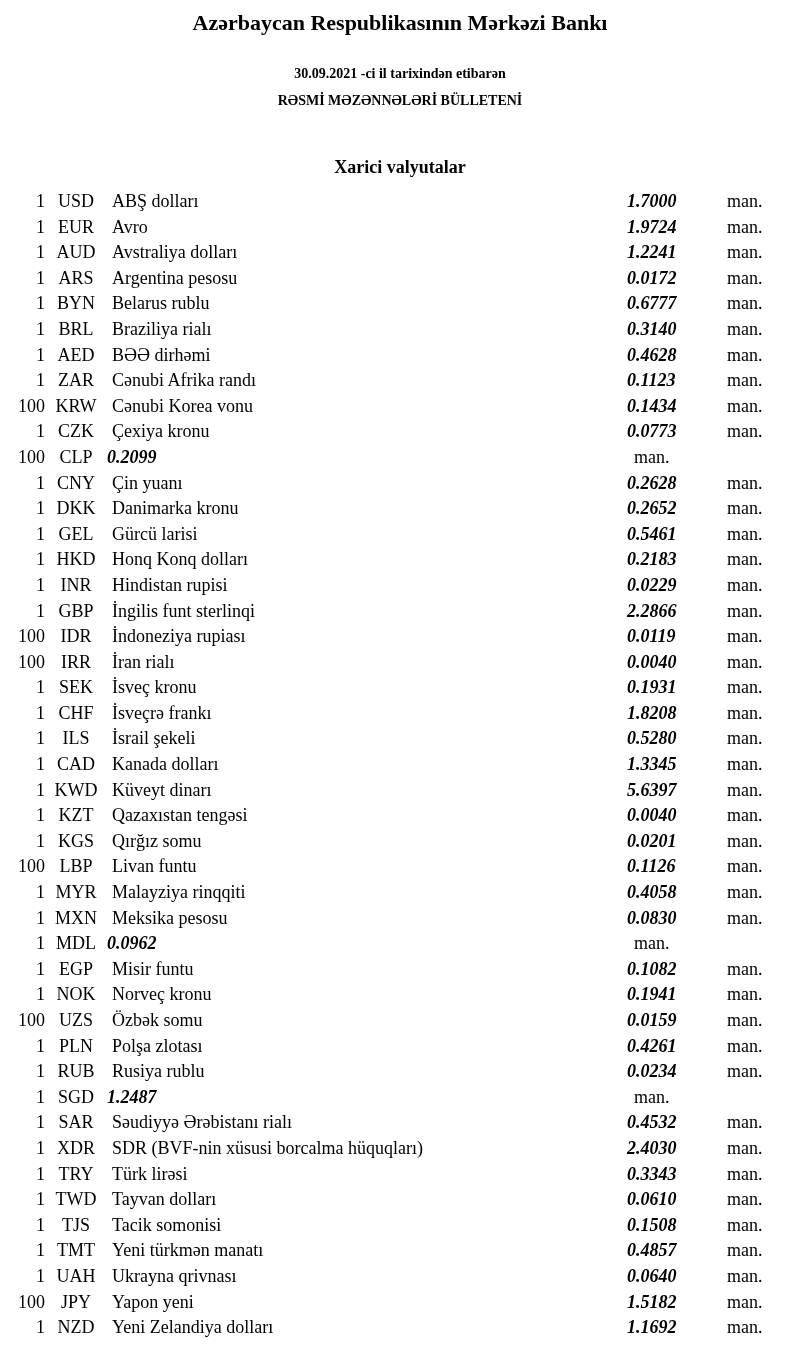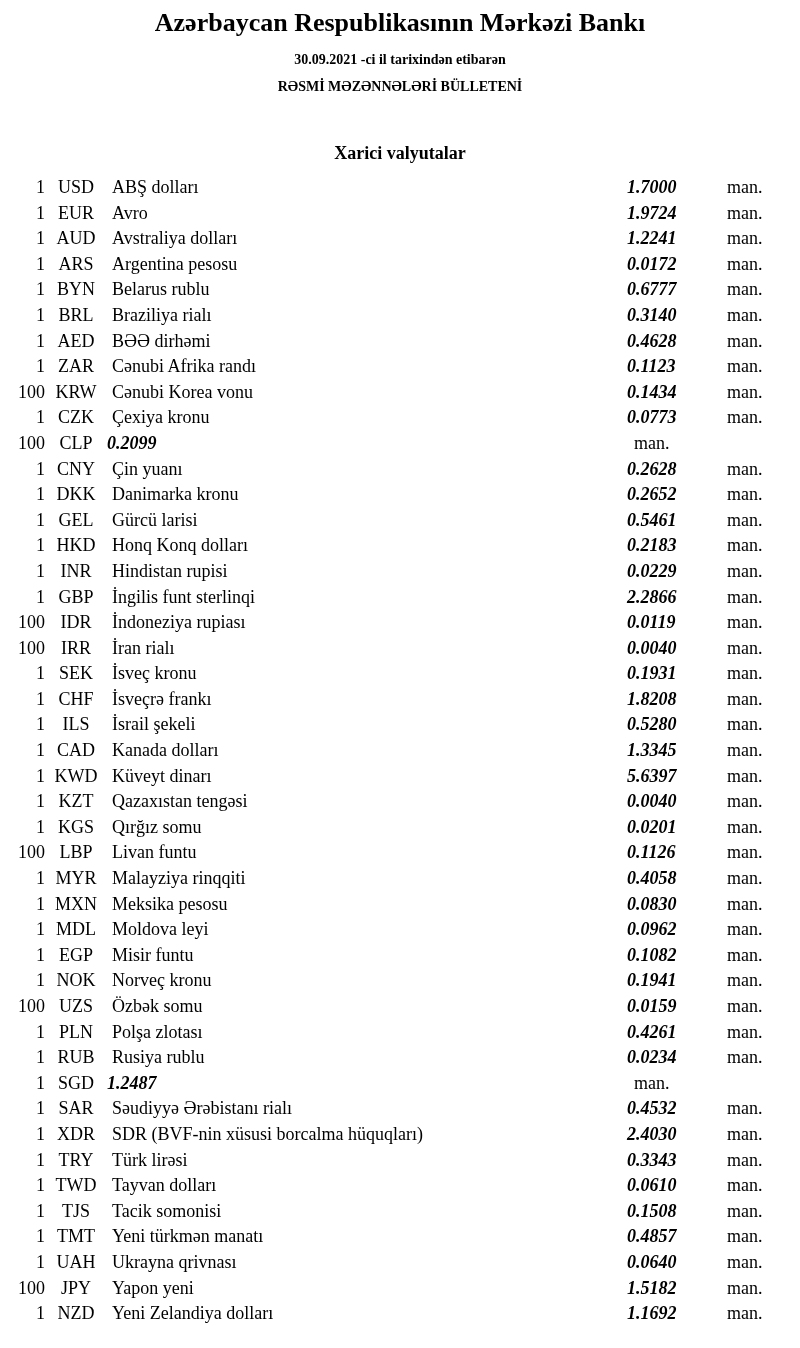--- a/index.html
+++ b/index.html
@@ -10,22 +10,22 @@
   .page {
     position: relative;
     width: 800px;
     height: 1348px;
     background: #ffffff;
     color: #000000;
     font-family: "Liberation Serif", serif;
     overflow: hidden;
   }
   .page-title {
-    margin: 8px 0 8px 0;
-    font-size: 26px;
+    margin: 8px 0 22px 0;
+    font-size: 22px;
     font-weight: bold;
     text-align: center;
     line-height: 30px;
   }
   .sub-line {
     font-size: 14px;
     font-weight: bold;
     text-align: center;
     line-height: 27px;
   }
@@ -285,21 +285,20 @@
       <div class="row">
         <span class="qty">1</span>
         <span class="code">MXN</span>
         <span class="name">Meksika pesosu</span>
         <span class="rate">0.0830</span>
         <span class="unit">man.</span>
       </div>
       <div class="row">
         <span class="qty">1</span>
         <span class="code">MDL</span>
-        <span class="name">Moldova leyi</span>
         <span class="rate">0.0962</span>
         <span class="unit">man.</span>
       </div>
       <div class="row">
         <span class="qty">1</span>
         <span class="code">EGP</span>
         <span class="name">Misir funtu</span>
         <span class="rate">0.1082</span>
         <span class="unit">man.</span>
       </div>

